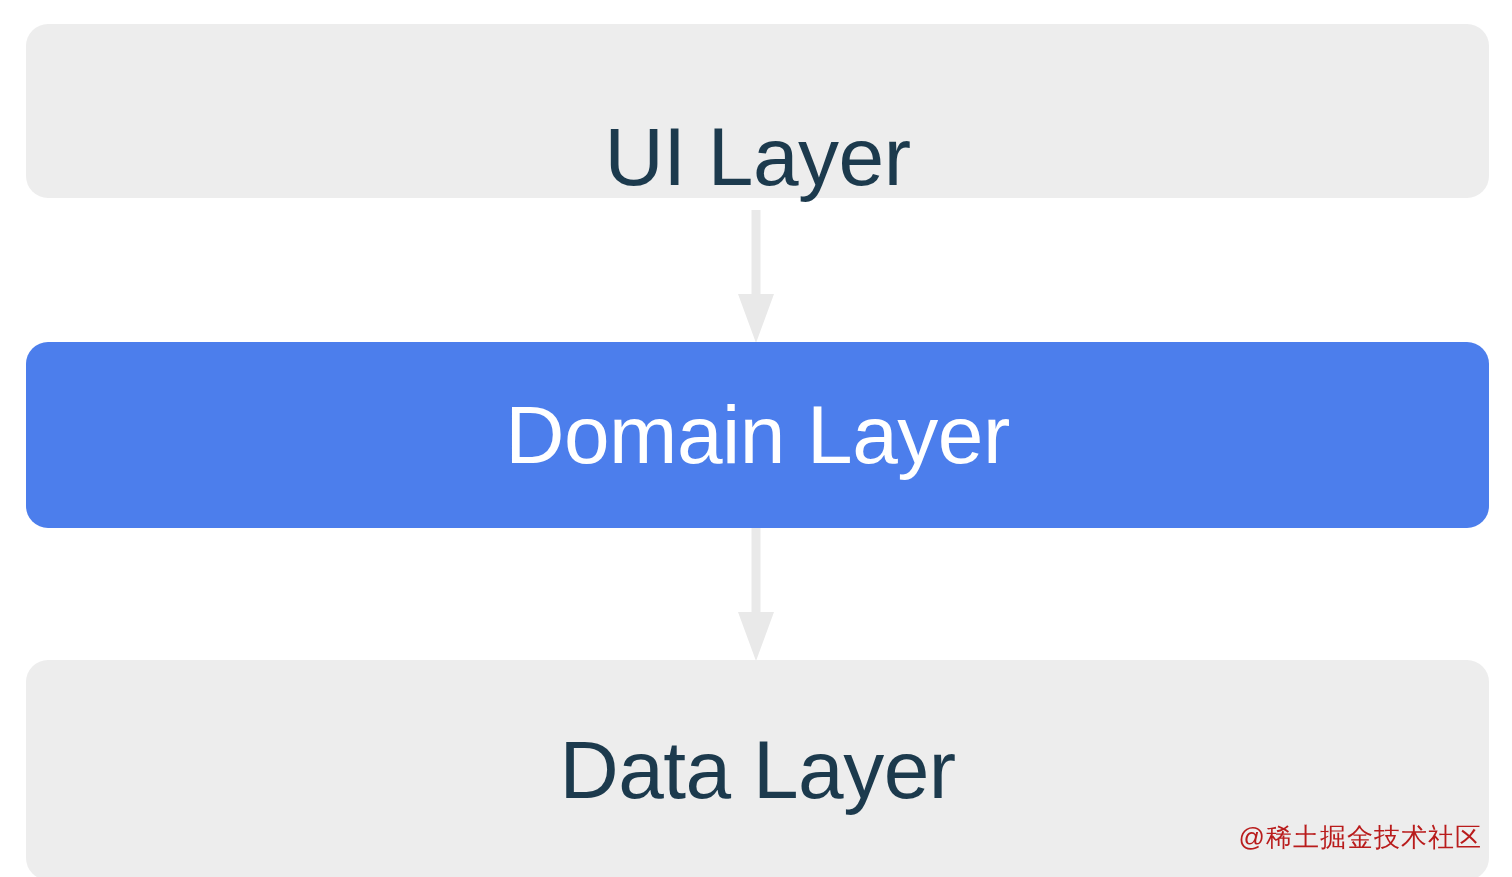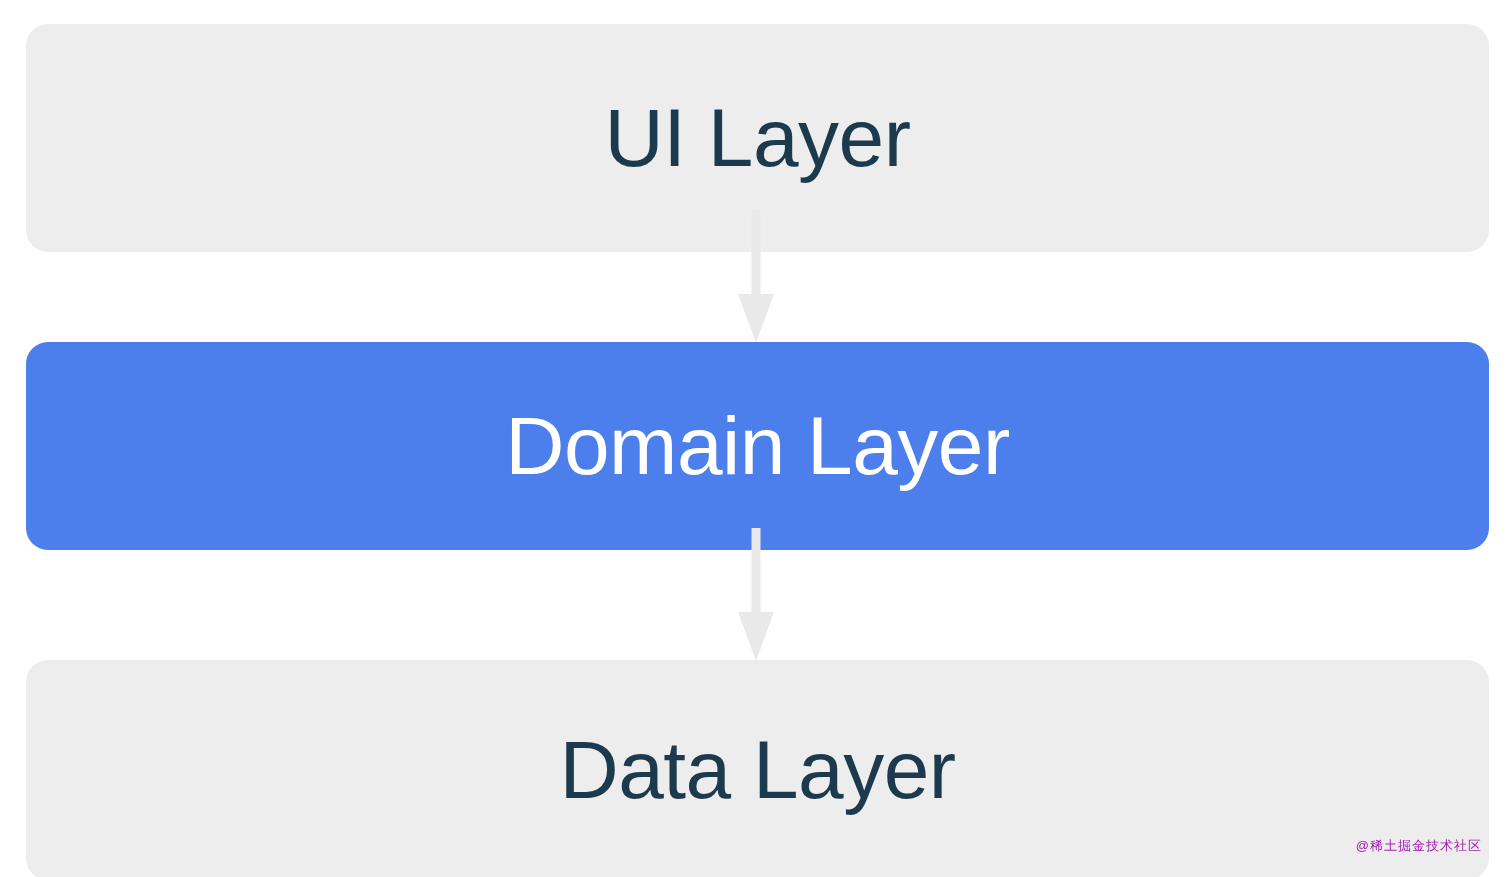--- a/index.html
+++ b/index.html
@@ -37,26 +37,27 @@
   .layer-box.neutral {
     background: #ededed;
   }
 
   .layer-box.accent {
     background: #4c7eec;
   }
 
   #box-ui-layer {
     top: 24px;
-    height: 228px;
+    height: 174px;
+    align-items: flex-end;
   }
 
   #box-domain-layer {
     top: 342px;
-    height: 208px;
+    height: 186px;
   }
 
   #box-data-layer {
     top: 660px;
     height: 220px;
   }
 
   .layer-label {
     font-size: 82px;
     font-weight: 400;
@@ -95,22 +96,22 @@
     display: block;
     width: 68px;
     height: 100%;
   }
 
   
   #watermark {
     position: absolute;
     right: 30px;
     bottom: 22px;
-    font-size: 13px;
-    color: #a21caf;
+    font-size: 26px;
+    color: #b91c1c;
     letter-spacing: 1px;
     white-space: nowrap;
     user-select: none;
   }
 </style>
 </head>
 <body>
 
 <div class="diagram">
 

